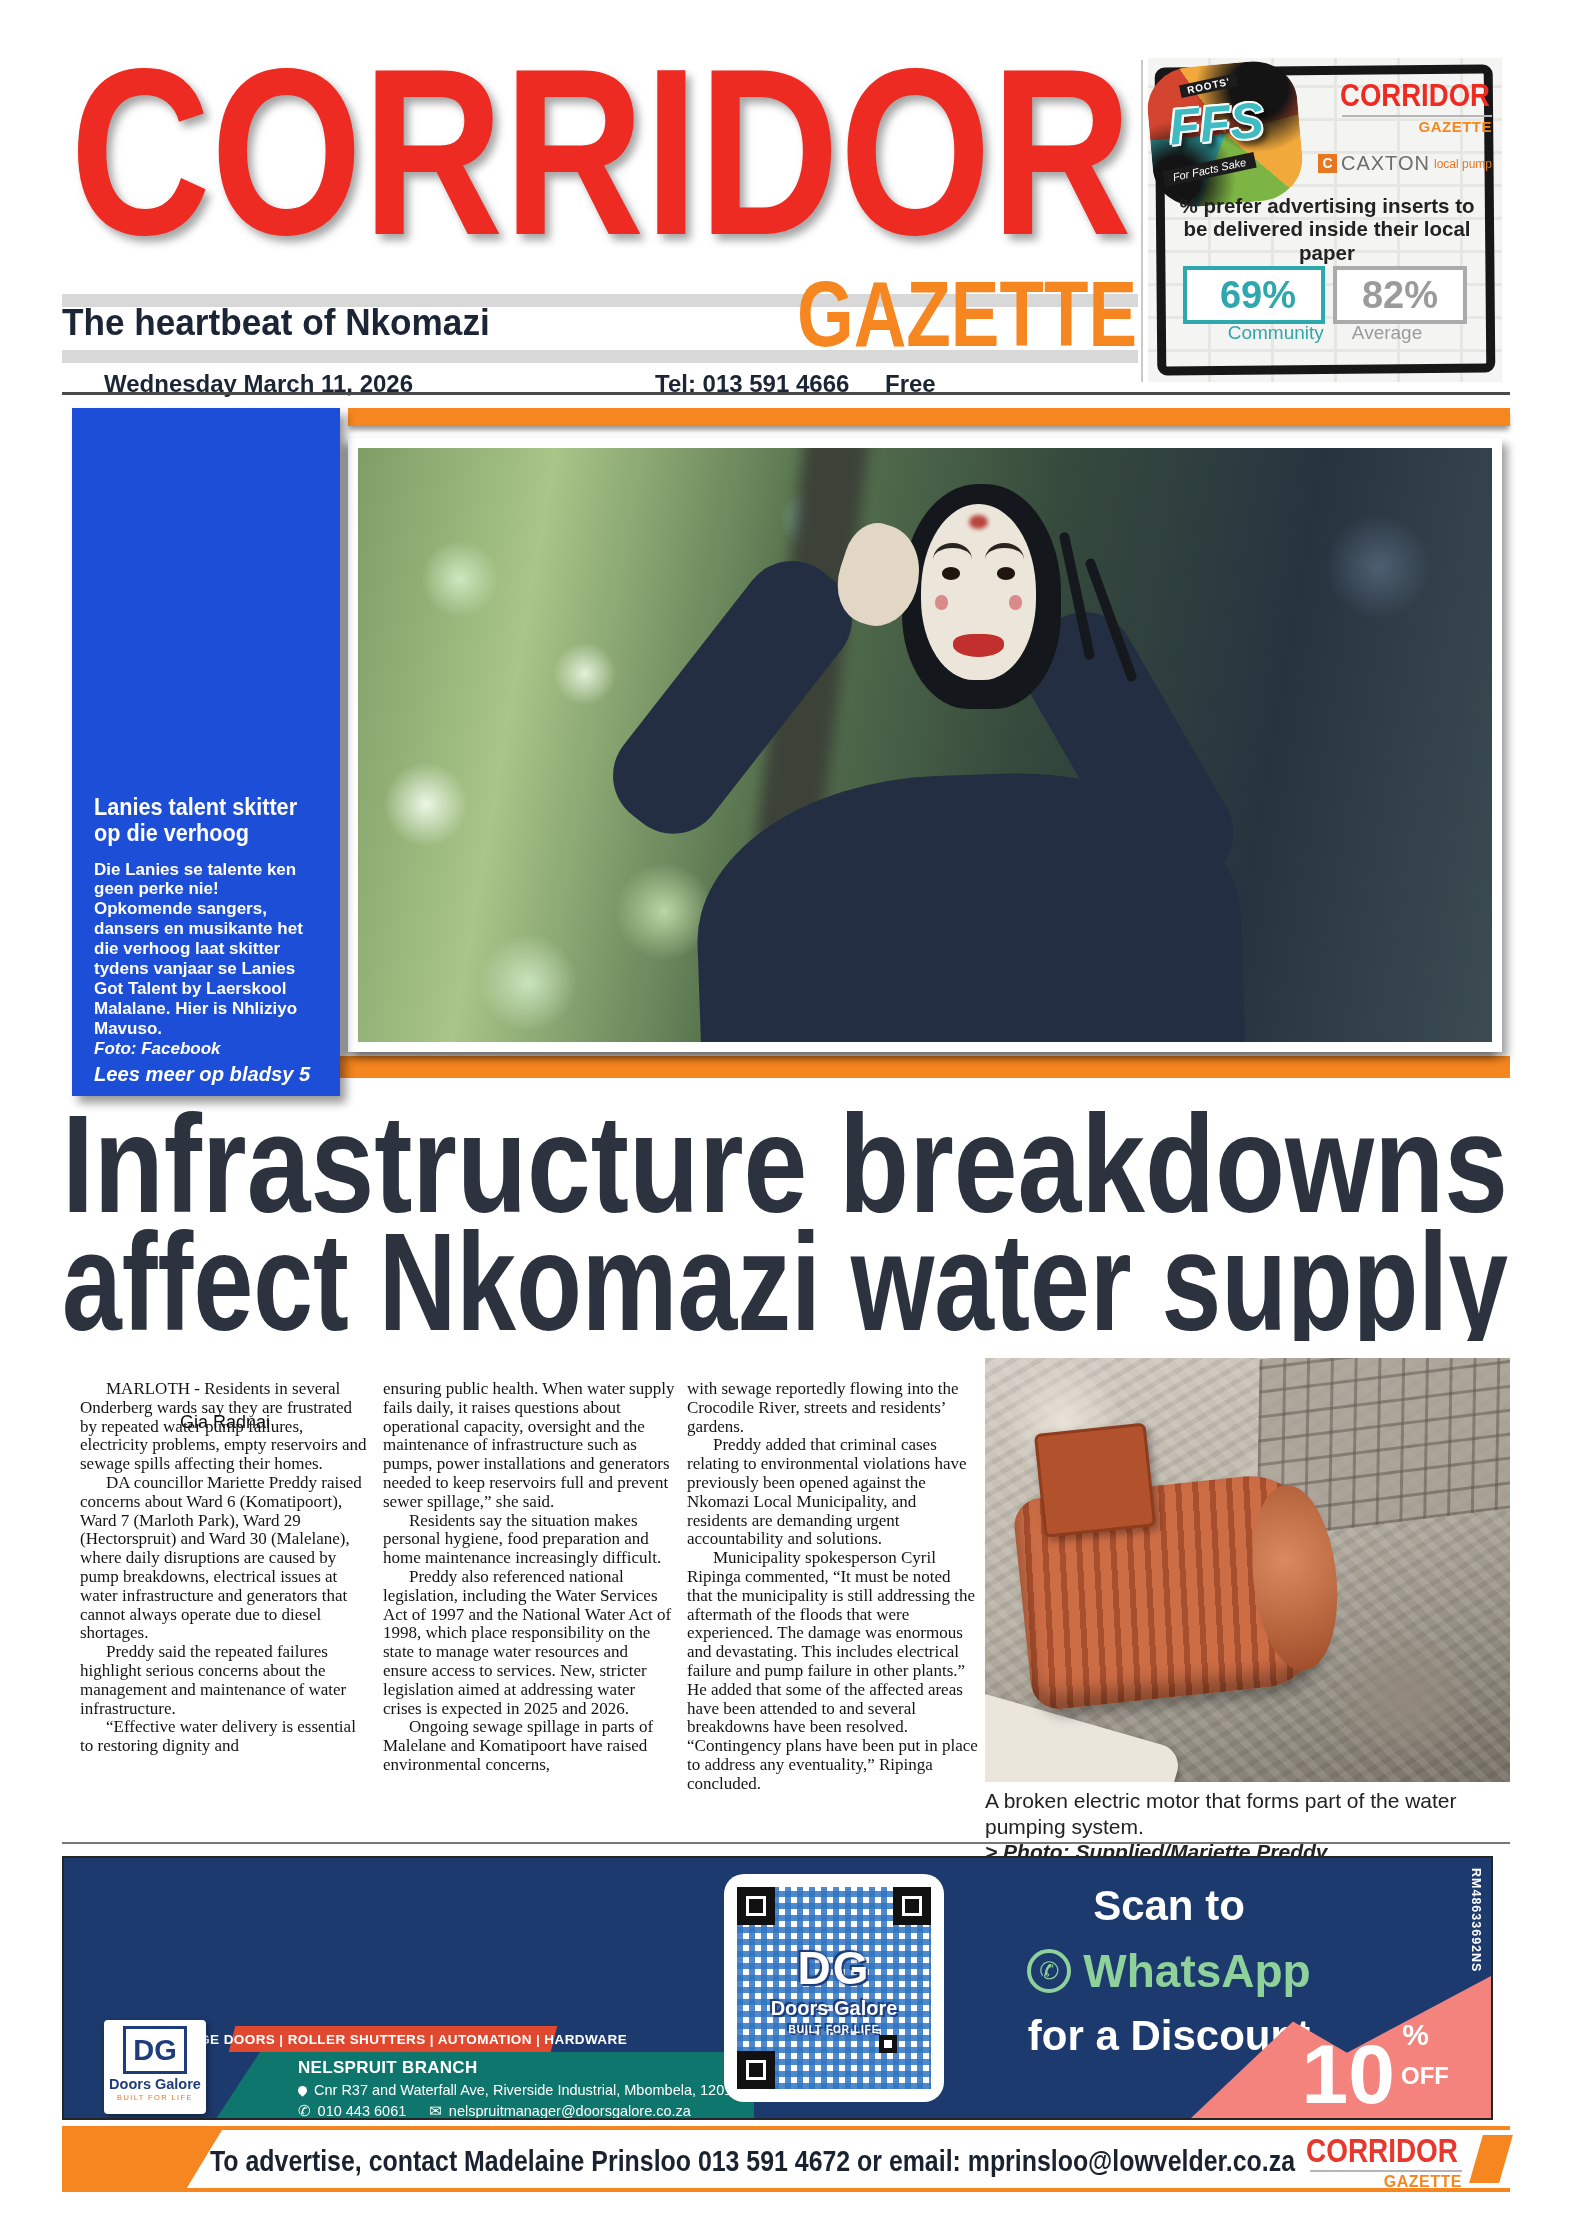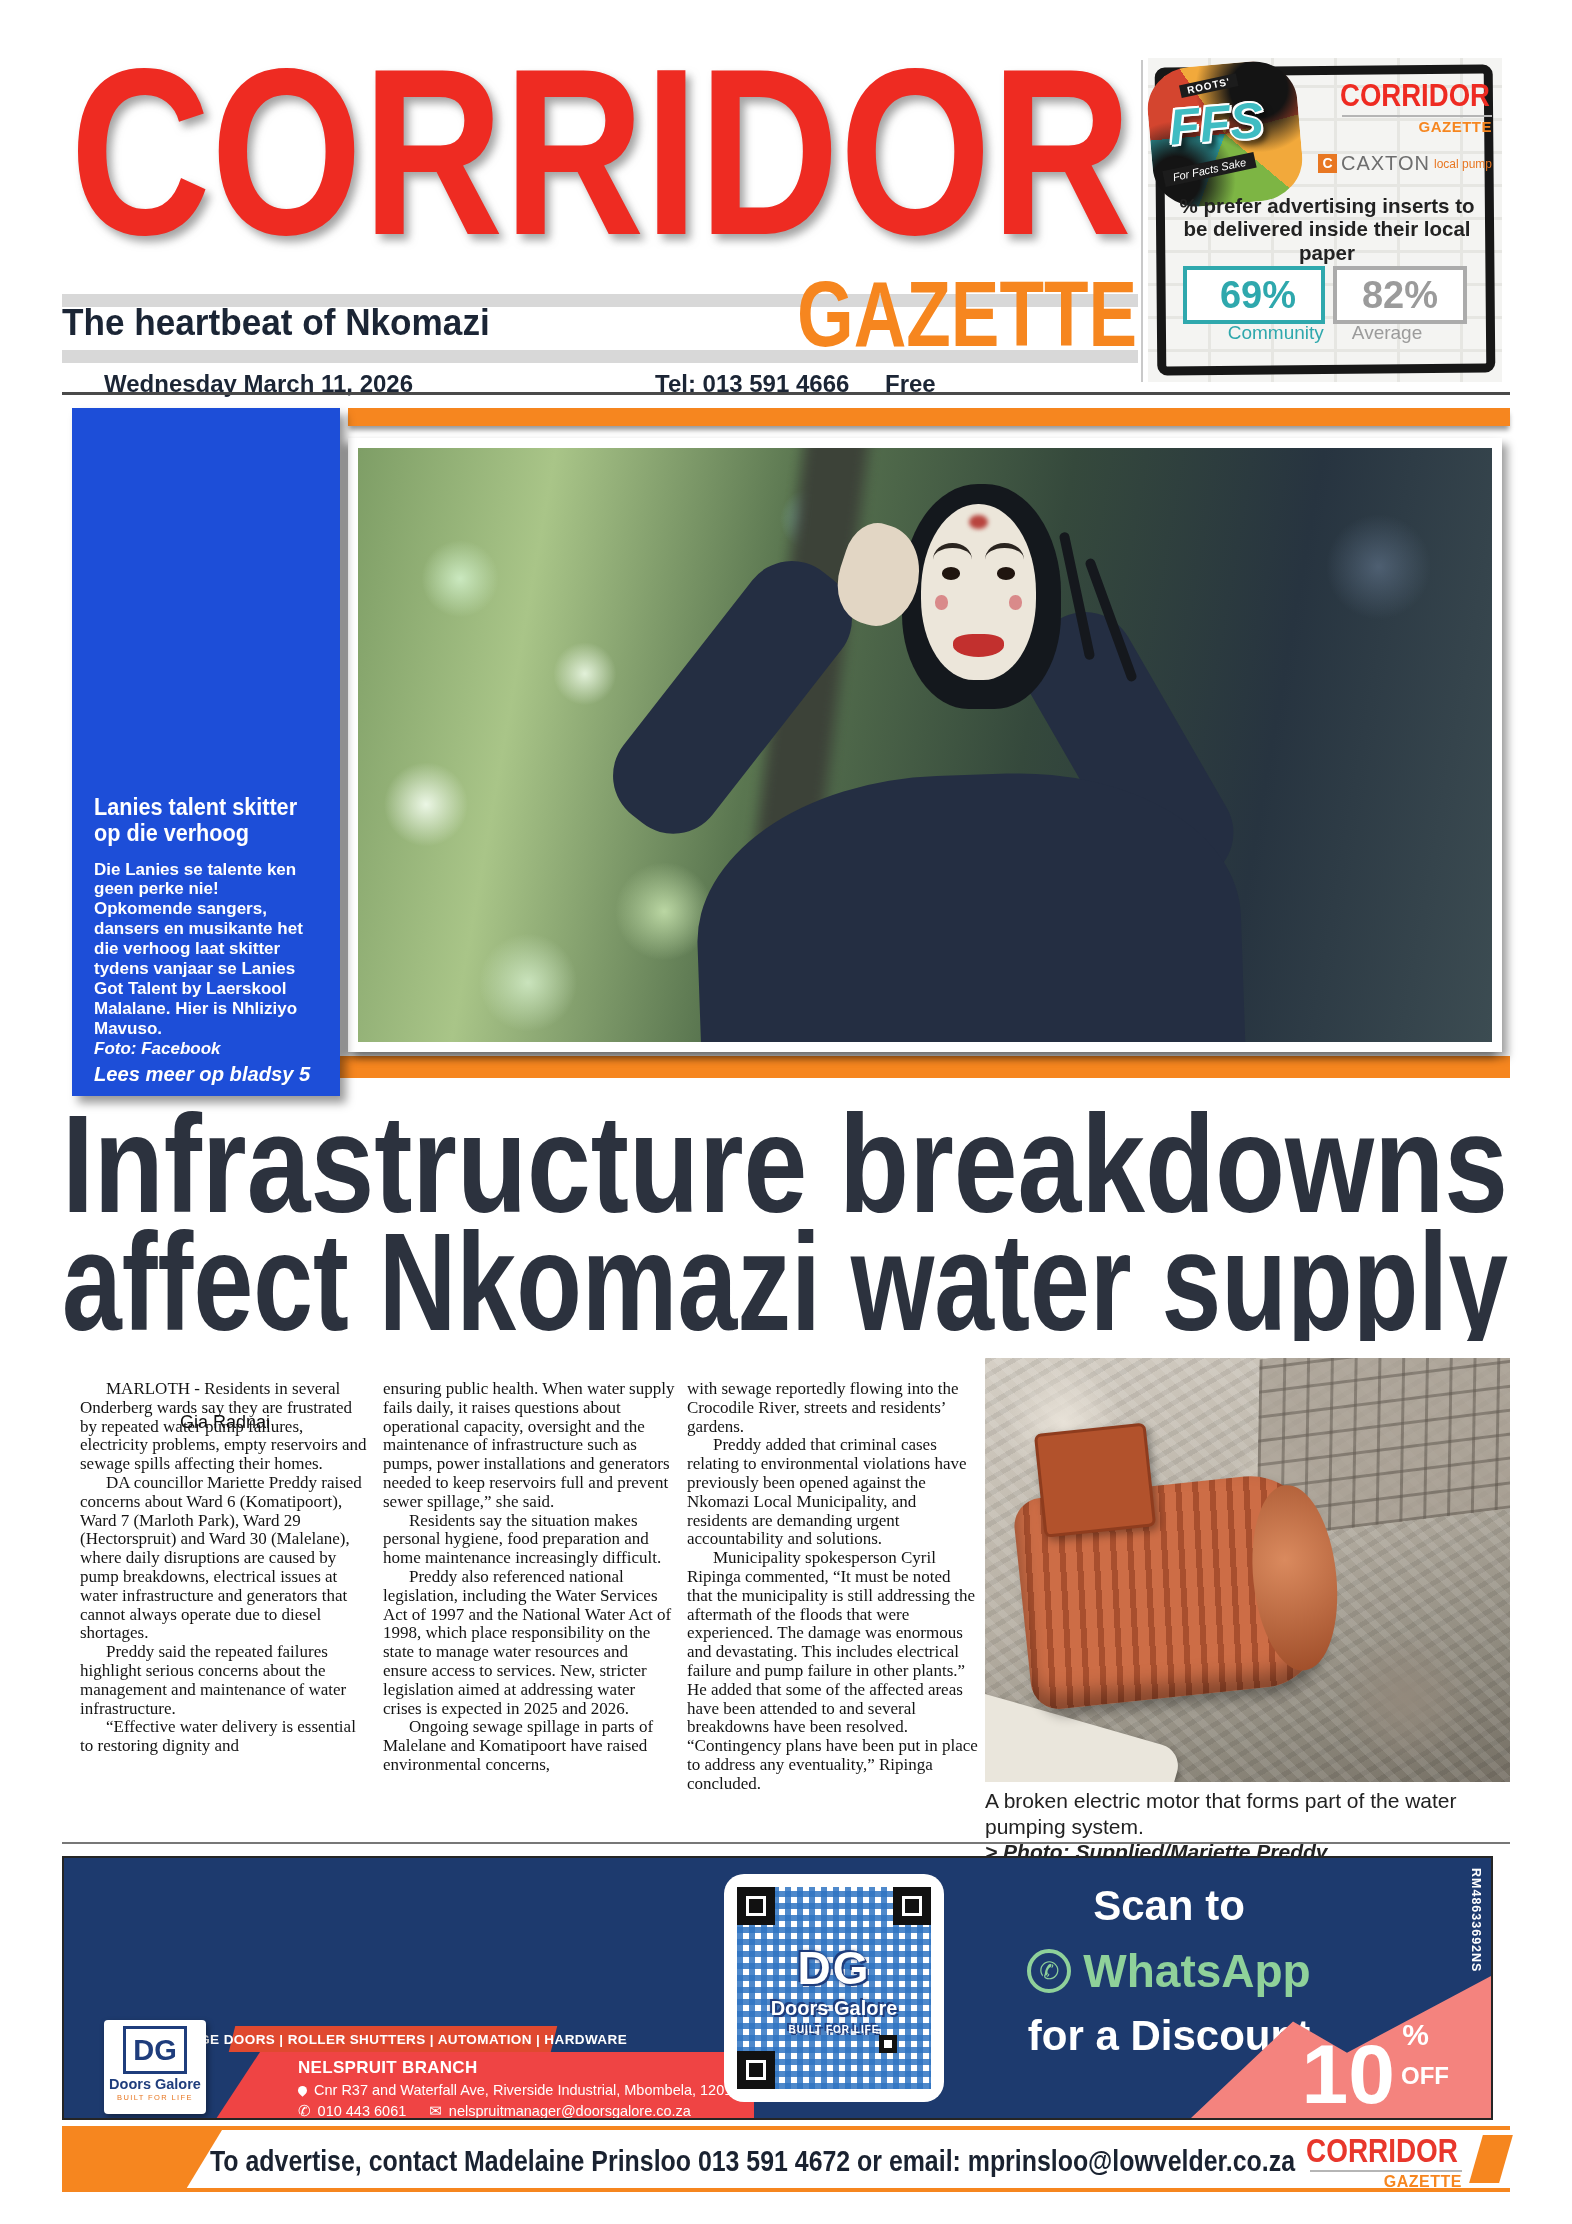--- a/index.html
+++ b/index.html
@@ -123,21 +123,21 @@
   #man-torso{position:absolute;left:22px;top:46px;width:116px;height:136px;background:linear-gradient(#2e5189,#213c69);border-radius:16px 16px 8px 8px;}
   #man-arm-l{position:absolute;left:6px;top:62px;width:26px;height:94px;background:#2e5189;border-radius:12px;transform:rotate(10deg);}
   #man-arm-r{position:absolute;right:4px;top:60px;width:26px;height:88px;background:#2e5189;border-radius:12px;transform:rotate(-12deg);}
   #man-hand-l{position:absolute;left:16px;top:150px;width:22px;height:26px;background:#c89a72;border-radius:45%;}
   #man-drill{position:absolute;left:58px;top:160px;width:42px;height:26px;background:#1d2f52;border-radius:5px;}
   #man-drill-bit{position:absolute;left:38px;top:8px;width:16px;height:5px;background:#9a9a9a;}
   #man-pants{position:absolute;left:34px;top:180px;width:94px;height:70px;background:#3c4046;border-radius:6px;}
   #ba-headline{position:absolute;left:110px;top:4px;width:420px;text-align:center;color:#fff;font-size:27px;font-weight:bold;line-height:1.2;white-space:pre-line;letter-spacing:.5px;text-shadow:0 3px 5px rgba(0,0,0,.75);}
   #ba-services{position:absolute;left:168px;top:168px;width:322px;height:26px;background:#e0492f;transform:skewX(-14deg);display:flex;align-items:center;justify-content:center;}
   #ba-services span{transform:skewX(14deg);color:#fff;font-size:13.5px;font-weight:bold;letter-spacing:.4px;white-space:nowrap;}
-  #ba-branchpanel{position:absolute;left:150px;top:194px;width:540px;height:70px;background:#ef4444;clip-path:polygon(46px 0,100% 0,100% 100%,0 100%);color:#fff;padding:6px 0 0 84px;box-sizing:border-box;}
+  #ba-branchpanel{position:absolute;left:150px;top:194px;width:540px;height:70px;background:#0f766e;clip-path:polygon(46px 0,100% 0,100% 100%,0 100%);color:#fff;padding:6px 0 0 84px;box-sizing:border-box;}
   #ba-branch{font-size:17px;font-weight:bold;letter-spacing:.3px;}
   .ba-line{font-size:14.5px;margin-top:4px;display:flex;align-items:center;gap:7px;}
   .pin{width:9px;height:9px;background:#fff;border-radius:50% 50% 50% 0;transform:rotate(-45deg);display:inline-block;}
   .glyph{font-size:15px;}
   #dg-box{position:absolute;left:40px;top:162px;width:102px;height:94px;background:#fff;border-radius:4px;text-align:center;box-shadow:2px 3px 6px rgba(0,0,0,.4);}
   #dg-letters{width:58px;height:42px;border:3px solid #1f3d7c;margin:6px auto 0;font-size:29px;font-weight:bold;color:#1f3d7c;line-height:42px;}
   #dg-name{font-size:14.5px;font-weight:bold;color:#1f3d7c;margin-top:2px;}
   #dg-tag{font-size:7.5px;color:#e87722;letter-spacing:1.4px;margin-top:1px;}
   #qr-box{position:absolute;left:660px;top:16px;width:220px;height:228px;background:#fff;border-radius:20px;padding:13px;box-sizing:border-box;}
   #qr-grid{position:relative;width:100%;height:100%;

